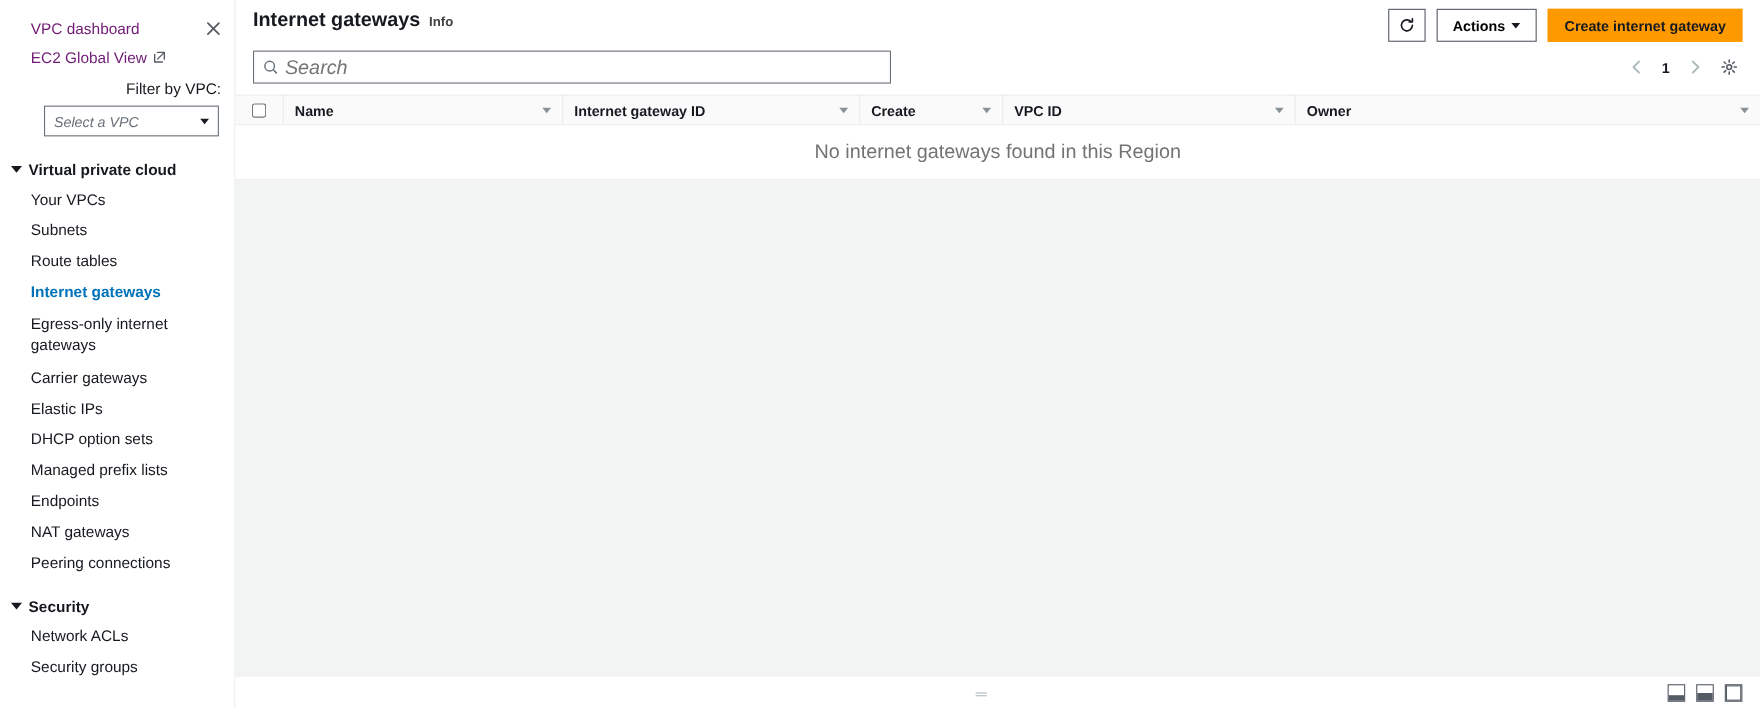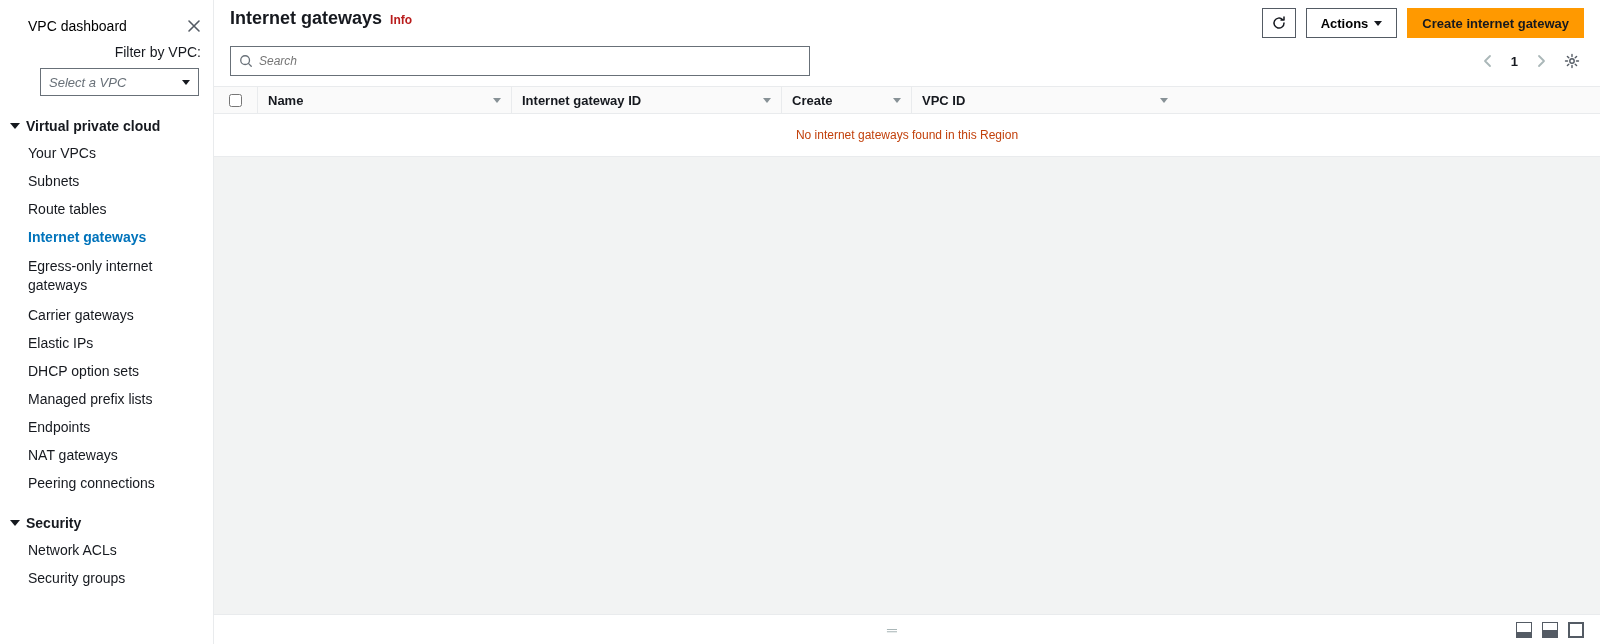--- a/index.html
+++ b/index.html
@@ -2,69 +2,69 @@
 <html><head>
 <meta charset="utf-8">
 <style>
 * { box-sizing: border-box; margin: 0; padding: 0; }
 html, body { height: 100%; width: 100%; font-family: "Amazon Ember", "Helvetica Neue", Arial, sans-serif; font-size: 14px; color: #16191f; background: #fff; }
 body { display: flex; flex-direction: row; overflow: hidden; }
 
 
 .sidebar { width: 214px; flex: 0 0 214px; border-right: 1px solid #e9ebed; height: 100%; overflow-y: auto; padding: 14px 0 20px 0; }
 .sidebar-top-row { display: flex; align-items: center; justify-content: space-between; padding: 0 12px 0 28px; height: 24px; }
-.sidebar a.link { color: #000000; text-decoration: none; }
+.sidebar a.link { color: #701a75; text-decoration: none; }
 .sidebar-row { padding: 6px 12px 6px 28px; display: flex; align-items: center; gap: 4px; }
 .ext-icon { width: 14px; height: 14px; display: inline-block; }
 .close-icon-btn { cursor: pointer; color: #545b64; }
 .filter-label { padding: 6px 12px 4px 28px; color: #16191f; text-align: right; }
 .vpc-select { margin: 4px 14px 4px 40px; border: 1px solid #687078; height: 28px; display:flex; align-items:center; justify-content:space-between; padding: 0 8px; cursor:pointer; background:#fff; }
 .vpc-select .ph { color:#687078; font-style: italic; font-size: 13px; }
 .section-header { display:flex; align-items:center; gap:6px; padding: 18px 12px 5px 10px; font-weight: 700; color:#16191f; cursor:pointer; }
 .caret-down { width:0; height:0; border-left:5px solid transparent; border-right:5px solid transparent; border-top:6px solid #16191f; }
 .nav-list { list-style:none; }
 .nav-item { padding: 6px 12px 6px 28px; cursor:pointer; font-size:14px; color:#16191f; }
 .nav-item.active { color:#0073bb; font-weight:700; }
 .nav-item.wrap { line-height:1.35; }
 
 
 .main { flex: 1 1 auto; display:flex; flex-direction:column; min-width:0; height:100%; }
 .header-bar { padding: 8px 16px 8px 16px; display:flex; align-items:flex-start; justify-content:space-between; gap:12px; }
 .title-wrap { display:flex; align-items: baseline; gap:8px; }
 .page-title { font-size: 18px; font-weight: 700; color:#16191f; }
-.info-link { color:#b91c1c; font-size:12px; font-weight:700; cursor:pointer; }
+.info-link { color:#404040; font-size:12px; font-weight:700; cursor:pointer; }
 .header-actions { display:flex; align-items:center; gap:10px; }
 .btn { height:30px; display:inline-flex; align-items:center; justify-content:center; padding:0 14px; border:1px solid #545b64; background:#fff; font-weight:700; font-size:13px; cursor:pointer; gap:6px; }
 .btn.icon-only { width:34px; padding:0; }
 .btn.primary { background:#ff9900; border-color:#ff9900; color:#16191f; }
 .caret-sm { width:0; height:0; border-left:4px solid transparent; border-right:4px solid transparent; border-top:5px solid #16191f; }
 
 .search-pager-row { padding: 0 16px 10px 16px; display:flex; align-items:center; justify-content:space-between; gap:12px; }
 .search-box { display:flex; align-items:center; border:1px solid #687078; height:30px; width:580px; padding:0 8px; gap:6px; }
-.search-box input { border:none; outline:none; flex:1; font-size:12px; font-style: italic; color:#687078; background:transparent; }
+.search-box input { border:none; outline:none; flex:1; font-size:18px; font-style: italic; color:#687078; background:transparent; }
 .search-box input:not(:placeholder-shown){ font-style:normal; color:#16191f; }
 .pager { display:flex; align-items:center; gap:10px; color:#16191f; }
 .pager .arrow { color:#aab7b8; cursor:default; padding:4px; }
 .pager .page-num { font-weight:700; font-size:13px; padding: 0 4px; }
 .gear-btn { cursor:pointer; color:#545b64; padding:4px; }
 
 .table-wrap { flex:0 0 auto; }
 .table-head { display:flex; align-items:stretch; border-top:1px solid #e9ebed; border-bottom:1px solid #e9ebed; height:28px; background:#fafafa; }
 .th { display:flex; align-items:center; justify-content:space-between; padding:0 10px; border-right:1px solid #e9ebed; font-size:13px; font-weight:700; color:#16191f; position:relative; }
 .th:last-child { border-right:none; }
 .th .sort-caret { width:0; height:0; border-left:4px solid transparent; border-right:4px solid transparent; border-top:5px solid #879196; cursor:pointer; }
 .th.checkbox-col { flex:0 0 44px; justify-content:center; }
 .th.checkbox-col input { width:13px; height:13px; }
 .th.name-col { flex: 0 0 254px; }
 .th.igw-col { flex: 0 0 270px; }
 .th.state-col { flex: 0 0 130px; }
 .th.vpc-col { flex: 0 0 266px; }
 .th.owner-col { flex: 1 1 auto; }
 
-.empty-row { text-align:center; padding:14px 0; color:#c2410c; font-size:12px; background:#fff; border-bottom:1px solid #e9ebed; }
+.empty-row { text-align:center; padding:14px 0; color:#737373; font-size:18px; background:#fff; border-bottom:1px solid #e9ebed; }
 .main-gray { flex:1 1 auto; background:#f2f3f3; }
 
 
 .bottom-panel { height:30px; border-top:1px solid #e9ebed; display:flex; align-items:center; justify-content:space-between; padding:0 16px; background:#fff; }
 .drag-handle { flex:1; display:flex; justify-content:center; color:#aab7b8; letter-spacing:2px; cursor:row-resize; }
 .panel-icons { display:flex; gap:10px; }
 .panel-icon { width:16px; height:16px; border:1.5px solid #545b64; display:block; position:relative; cursor:pointer; }
 .panel-icon.half::after { content:""; position:absolute; left:0; right:0; bottom:0; height:50%; background:#545b64; }
 .panel-icon.quarter::after { content:""; position:absolute; left:0; right:0; bottom:0; height:30%; background:#545b64; }
 .panel-icon.full { border-width:1.5px; }
@@ -74,20 +74,28 @@
 </style>
 </head>
 <body>
 
 <nav class="sidebar">
   <div class="sidebar-top-row">
     <a class="link" href="#">VPC dashboard</a>
     <span class="close-icon-btn">
       <svg width="14" height="14" viewBox="0 0 14 14">
           <path d="M2 2 L12 12 M12 2 L2 12" stroke="#545b64" stroke-width="1.6" fill="none" stroke-linecap="round"></path>
+        </svg>
+    </span>
+  </div>
+  <div class="sidebar-row">
+    <a class="link" href="#">EC2 Global View</a>
+    <span class="ext-icon">
+      <svg width="14" height="14" viewBox="0 0 16 16">
+          <path d="M6 3h7v7M13 3l-7 7M11 13H3V5" stroke="#545b64" stroke-width="1.4" fill="none" stroke-linecap="round" stroke-linejoin="round"></path>
         </svg>
     </span>
   </div>
   <div class="filter-label">Filter by VPC:</div>
   <div class="vpc-select">
     <span class="ph">Select a VPC</span>
     <span class="caret-sm"></span>
   </div>
 
   <div class="section-header">
@@ -182,20 +190,24 @@
         <span class="sort-caret"></span>
       </div>
       <div class="th state-col">
         <span>Create</span>
         <span class="sort-caret"></span>
       </div>
       <div class="th vpc-col">
         <span>VPC ID</span>
         <span class="sort-caret"></span>
       </div>
+      <div class="th owner-col">
+        <span>Owner</span>
+        <span class="sort-caret"></span>
+      </div>
     </div>
     <div class="empty-row">No internet gateways found in this Region</div>
   </div>
 
   <div class="main-gray"></div>
 
   <div class="bottom-panel">
     <div style="width:40px"></div>
     <div class="drag-handle">═</div>
     <div class="panel-icons">

